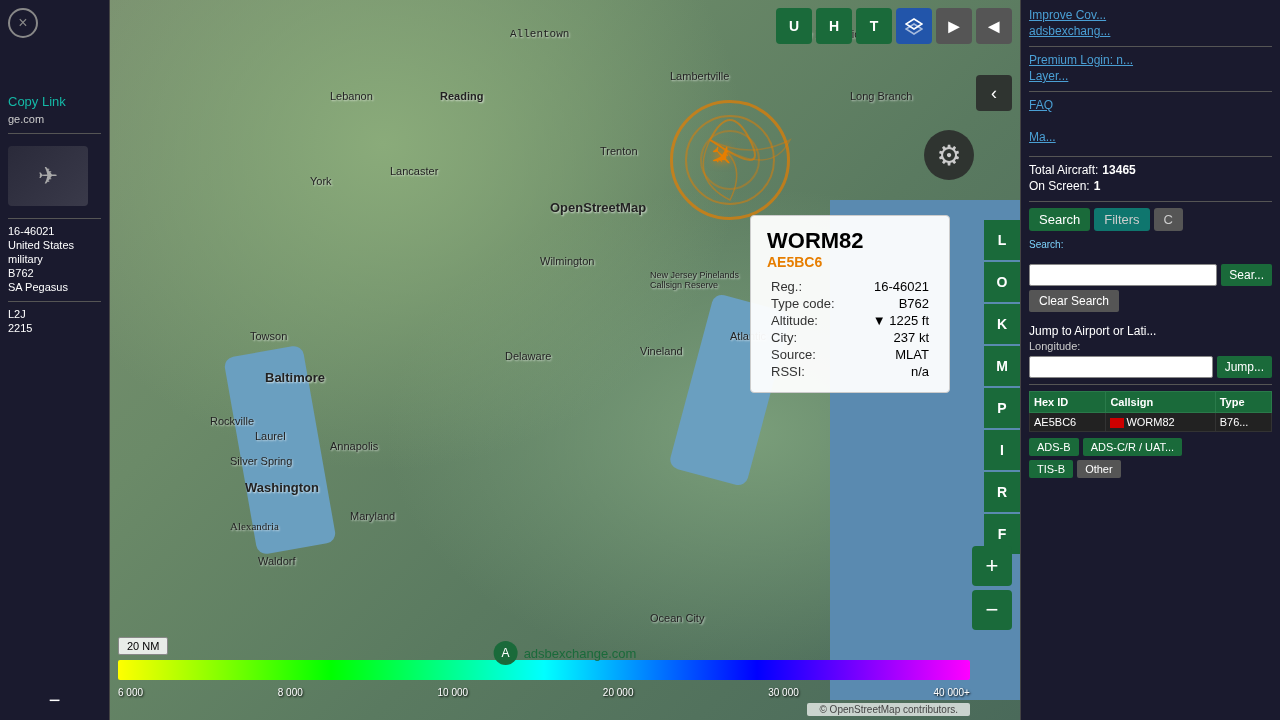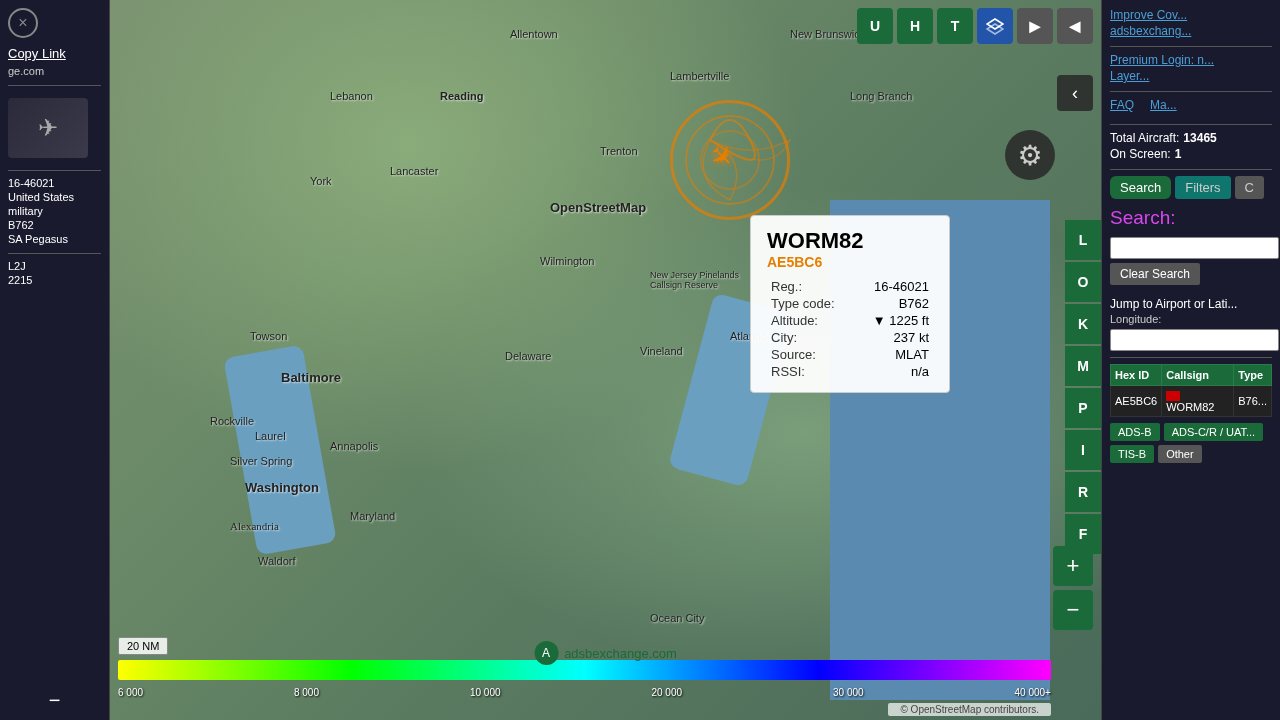--- a/index.html
+++ b/index.html
@@ -17,21 +17,21 @@
       overflow: hidden;
       flex-shrink: 0;
     }
     .close-btn {
       width: 30px; height: 30px;
       border-radius: 50%;
       border: 2px solid #888;
       display: flex; align-items: center; justify-content: center;
       color: #888; cursor: pointer; font-size: 16px; margin-bottom: 8px;
     }
-    .left-link { color: #ffffff; font-size: 13px; text-decoration: underline; margin-bottom: 4px; cursor: pointer; }
+    .left-link { color: #14b8a6; font-size: 13px; margin-bottom: 4px; cursor: pointer; margin-top: 48px; }
     .left-divider { border-top: 1px solid #555; margin: 6px 0; }
     .left-label { color: #ccc; font-size: 11px; margin-bottom: 2px; }
     .left-value { color: #fff; font-size: 11px; margin-bottom: 2px; }
     .aircraft-thumb {
       width: 80px; height: 60px;
       background: linear-gradient(135deg, #2a2a3a, #3a3a4a);
       border-radius: 4px;
       margin: 6px 0;
       display: flex; align-items: center; justify-content: center;
       color: #aaa; font-size: 24px;
@@ -296,21 +296,21 @@
       width: 24px; height: 24px;
       background: #1a6a3a;
       border-radius: 50%;
       display: flex; align-items: center; justify-content: center;
       color: #fff;
       font-size: 12px;
     }
 
     
     #right-sidebar {
-      width: 179px;
+      width: 260px;
       height: 720px;
       background: #1a1a2e;
       border-left: 1px solid #444;
       display: flex;
       flex-direction: column;
       padding: 8px;
       overflow-y: auto;
       flex-shrink: 0;
     }
     .right-link { color: #4a9fd4; font-size: 12px; text-decoration: underline; cursor: pointer; display: block; margin-bottom: 2px; }
@@ -321,26 +321,26 @@
     .stat-value { color: #fff; font-size: 12px; font-weight: bold; }
 
     .tab-row { display: flex; gap: 4px; margin-bottom: 8px; }
     .tab-btn {
       padding: 4px 10px;
       border: none;
       border-radius: 3px;
       cursor: pointer;
       font-size: 13px;
     }
-    .tab-btn.active { background: #1a6a3a; color: #fff; border-radius: 6px; }
+    .tab-btn.active { background: #1a6a3a; color: #fff; }
     .tab-btn.inactive { background: #0f766e; color: #ccc; }
     .tab-btn.grey-btn { background: #555; color: #ccc; }
 
     .search-section { margin-bottom: 8px; }
-    .search-label { color: #d946ef; font-size: 19px; margin-bottom: 8px; }
+    .search-label { color: #7dd3fc; font-size: 10px; margin-bottom: 14px; }
     .search-row { display: flex; gap: 4px; margin-bottom: 4px; }
     .search-input {
       flex: 1;
       padding: 3px 6px;
       background: #fff;
       border: 1px solid #888;
       border-radius: 2px;
       font-size: 12px;
       color: #000;
     }
@@ -443,35 +443,35 @@
   <div class="minus-btn">−</div>
 </div>
 
 <div id="map-area">
   <div class="map-bg"></div>
 
   <div class="water-area" style="top:350px;left:130px;width:80px;height:200px;transform:rotate(-10deg);"></div>
   <div class="water-area" style="top:200px;left:720px;width:220px;height:500px;background:#5a8ab0;border-radius:0;"></div>
   <div class="water-area" style="top:300px;left:580px;width:80px;height:180px;transform:rotate(15deg);"></div>
 
-  <div class="city-label" style="top:28px;left:400px;">Allentown</div>
+  <div class="city-label" style="top:28px;left:400px;font-family:Liberation Mono, monospace;">Allentown</div>
   <div class="city-label" style="top:28px;left:680px;">New Brunswick</div>
   <div class="city-label" style="top:90px;left:220px;">Lebanon</div>
   <div class="city-label" style="top:90px;left:330px;font-weight:bold;">Reading</div>
   <div class="city-label" style="top:70px;left:560px;">Lambertville</div>
   <div class="city-label" style="top:90px;left:740px;">Long Branch</div>
   <div class="city-label" style="top:145px;left:490px;">Trenton</div>
   <div class="city-label" style="top:175px;left:200px;">York</div>
   <div class="city-label" style="top:165px;left:280px;">Lancaster</div>
   <div class="city-label" style="top:200px;left:440px;font-size:13px;font-weight:bold;">OpenStreetMap</div>
   <div class="city-label" style="top:255px;left:430px;">Wilmington</div>
   <div class="city-label" style="top:270px;left:540px;font-size:9px;max-width:100px;">New Jersey Pinelands Callsign Reserve</div>
   <div class="city-label" style="top:330px;left:140px;">Towson</div>
   <div class="city-label" style="top:330px;left:620px;">Atlantic</div>
-  <div class="city-label" style="top:370px;left:155px;font-size:13px;font-weight:bold;margin-left:16px;">Baltimore</div>
+  <div class="city-label" style="top:370px;left:155px;font-size:13px;font-weight:bold;">Baltimore</div>
   <div class="city-label" style="top:415px;left:100px;">Rockville</div>
   <div class="city-label" style="top:345px;left:530px;">Vineland</div>
   <div class="city-label" style="top:350px;left:395px;">Delaware</div>
   <div class="city-label" style="top:430px;left:145px;">Laurel</div>
   <div class="city-label" style="top:455px;left:120px;">Silver Spring</div>
   <div class="city-label" style="top:440px;left:220px;">Annapolis</div>
   <div class="city-label" style="top:480px;left:135px;font-size:13px;font-weight:bold;">Washington</div>
   <div class="city-label" style="top:510px;left:240px;">Maryland</div>
   <div class="city-label" style="top:520px;left:120px;font-family:Liberation Serif, serif;">Alexandria</div>
   <div class="city-label" style="top:555px;left:148px;">Waldorf</div>
@@ -581,21 +581,21 @@
   </div>
 </div>
 
 <div id="right-sidebar">
   <a class="right-link">Improve Cov...</a>
   <a class="right-link">adsbexchang...</a>
   <div class="right-divider"></div>
   <a class="right-link">Premium Login: n...</a>
   <a class="right-link">Layer...</a>
   <div class="right-divider"></div>
-  <div style="display:flex;gap:16px;margin-bottom:4px;">
+  <div style="display:flex;gap:16px;margin-bottom:4px;flex-direction:column;">
     <a class="right-link">FAQ</a>
     <a class="right-link">Ma...</a>
   </div>
   <div class="right-divider"></div>
   <div class="stat-row">
     <span class="stat-label">Total Aircraft:</span>
     <span class="stat-value">13465</span>
   </div>
   <div class="stat-row">
     <span class="stat-label">On Screen:</span>

